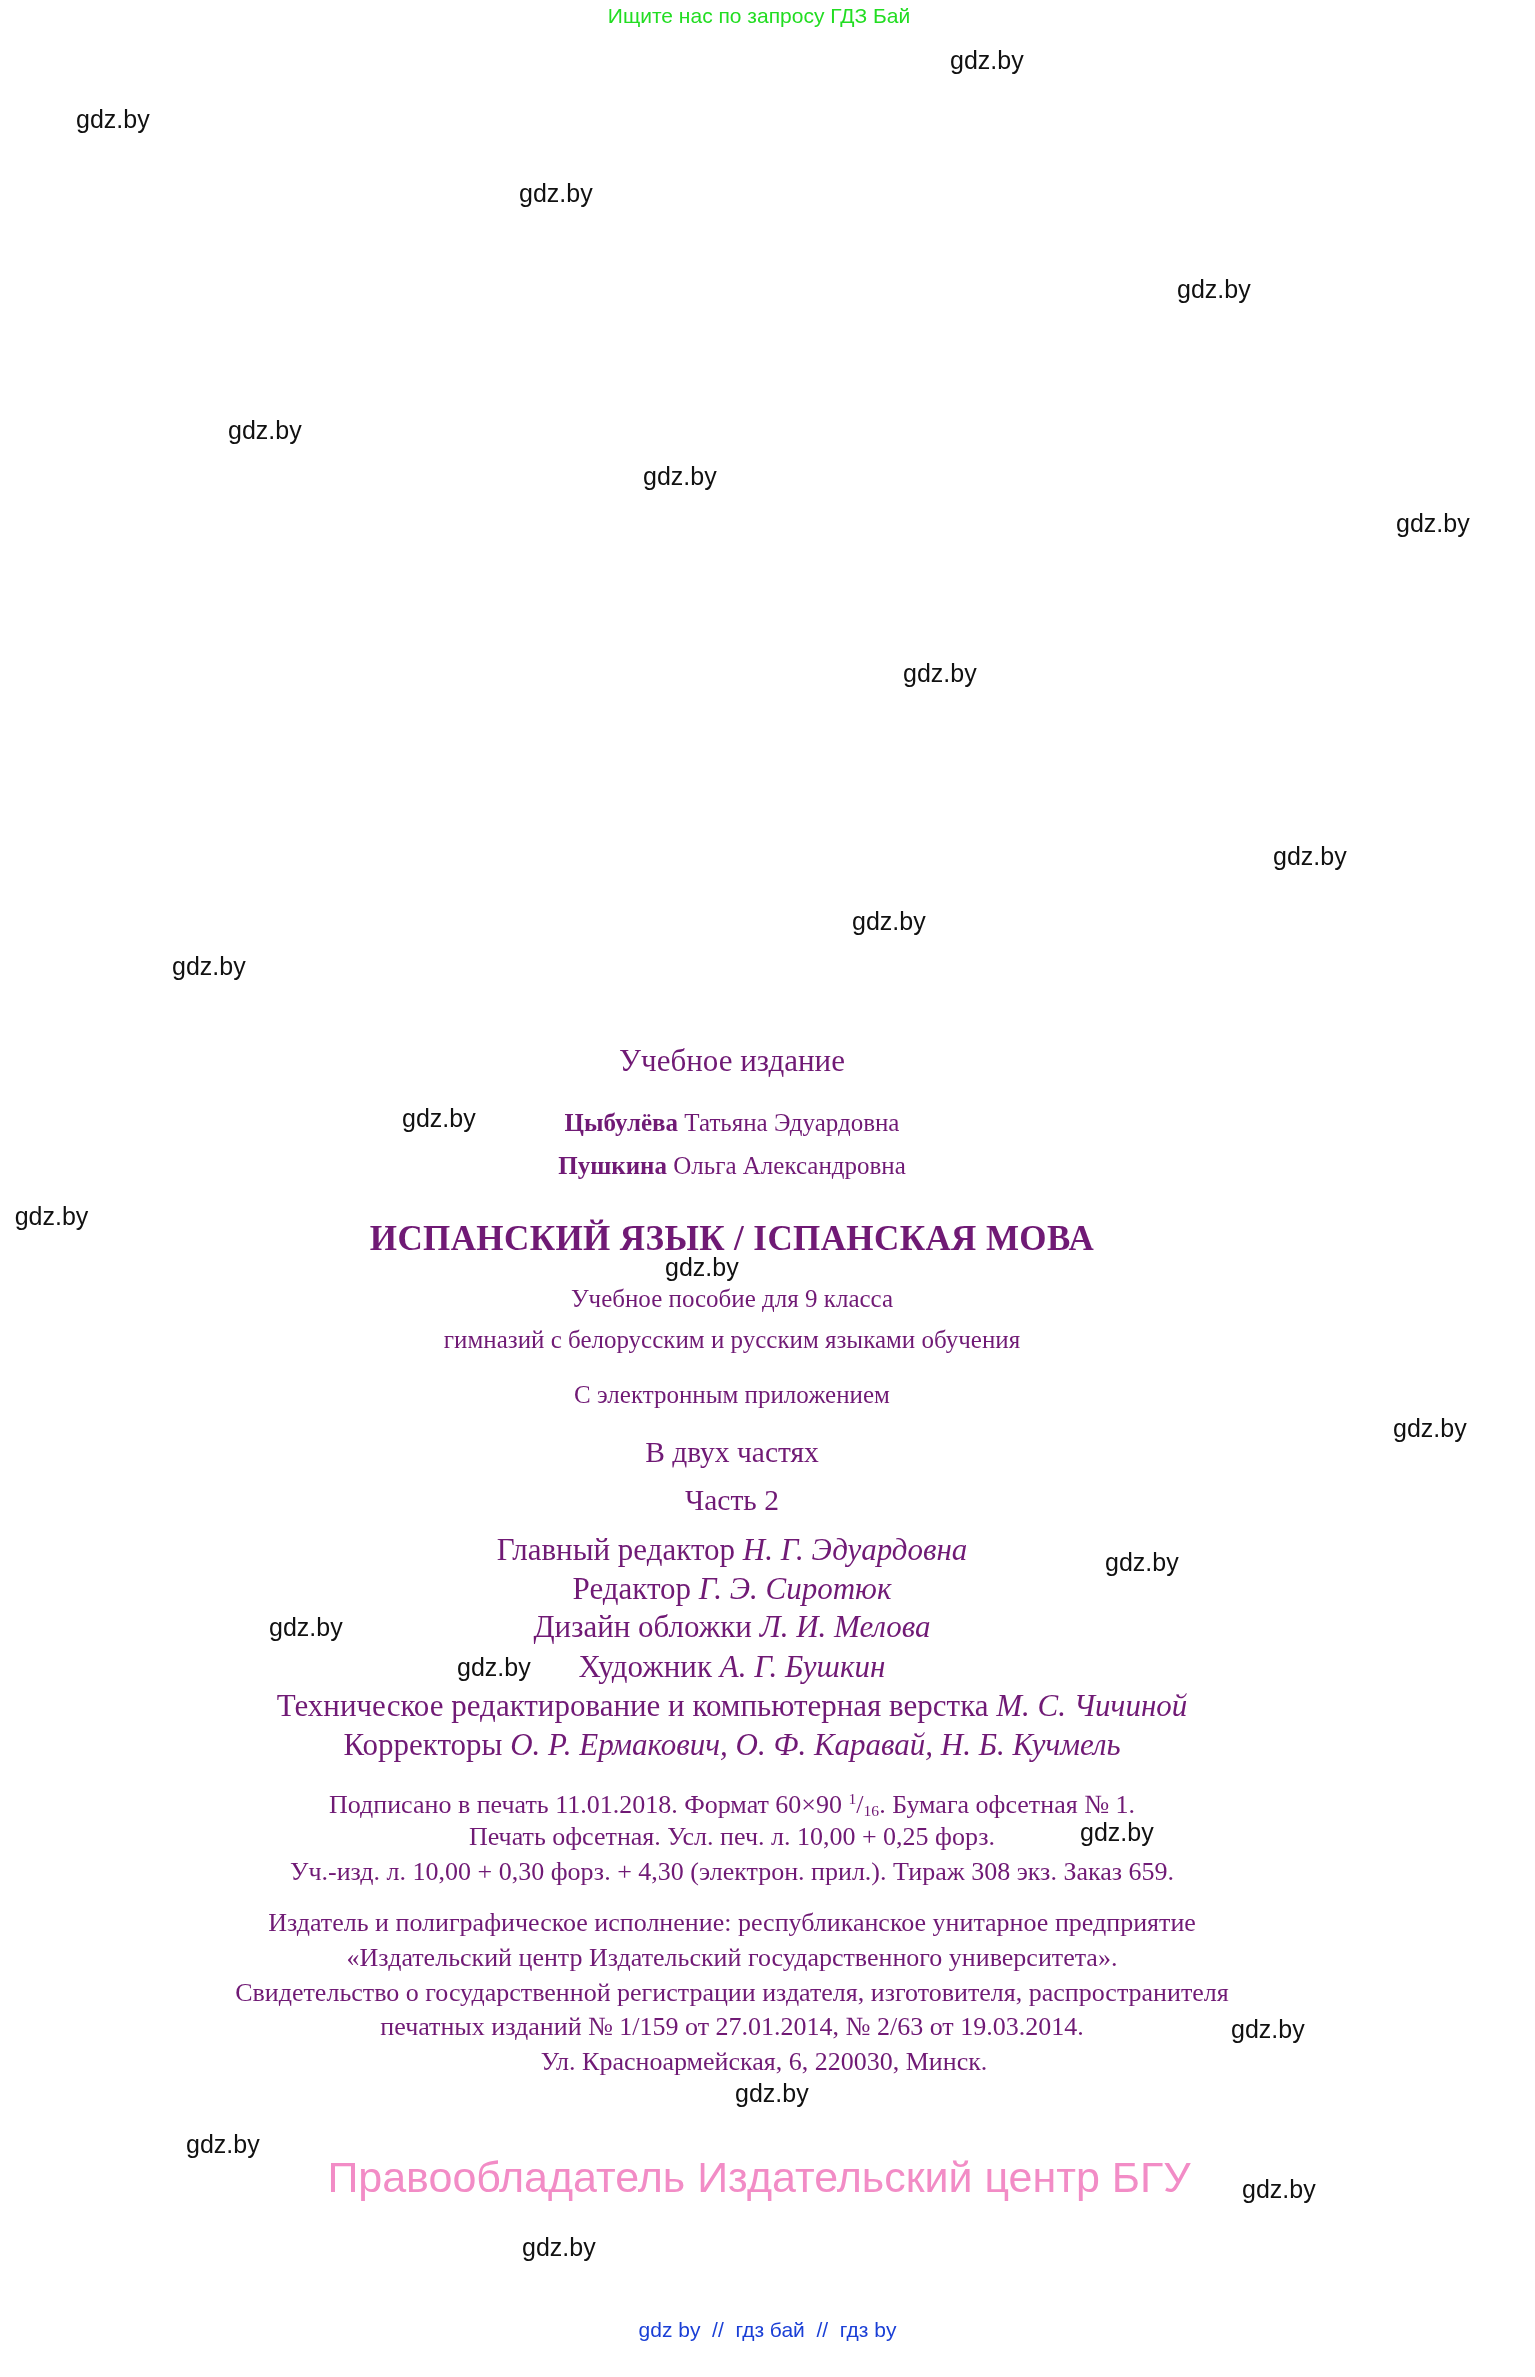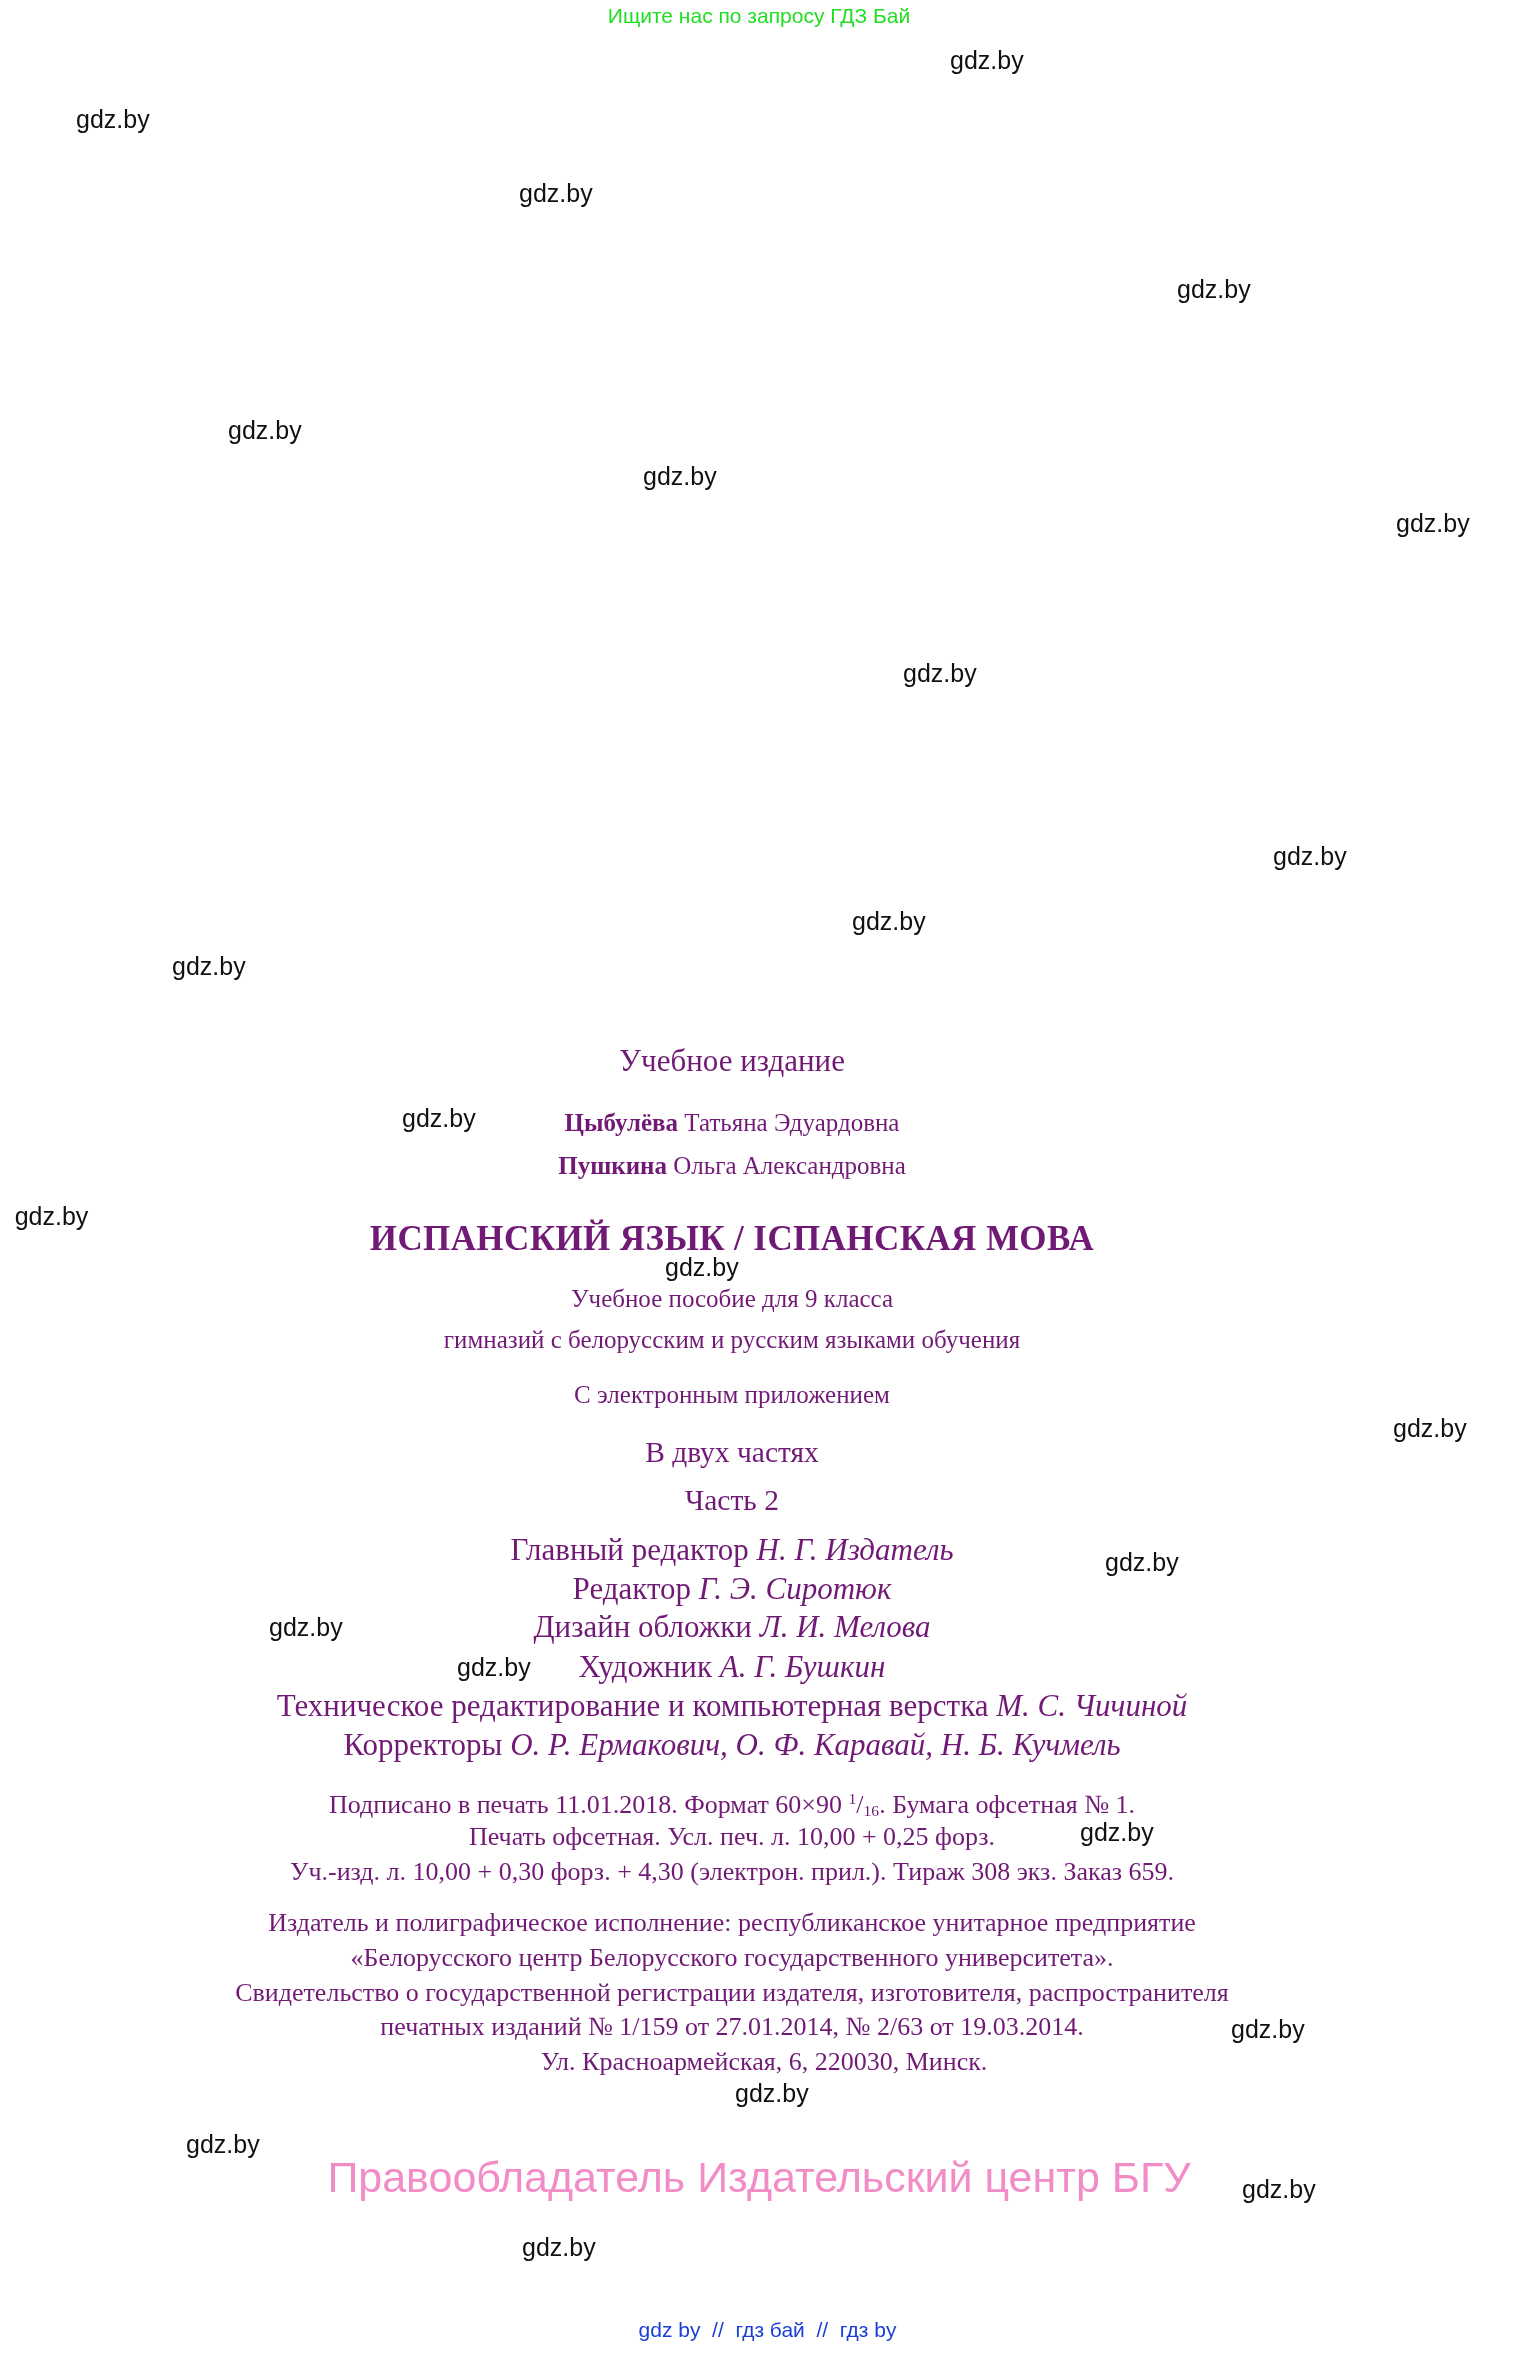--- a/index.html
+++ b/index.html
@@ -127,21 +127,21 @@
   <div class="line title" style="top:1221px;">ИСПАНСКИЙ ЯЗЫК / ІСПАНСКАЯ МОВА</div>
 
   <div class="line s40" style="top:1286px;">Учебное пособие для 9 класса</div>
   <div class="line s40" style="top:1327px;">гимназий с белорусским и русским языками обучения</div>
   <div class="line s40" style="top:1382px;">С электронным приложением</div>
   <div class="line s34" style="top:1438px;">В двух частях</div>
   <div class="line s34" style="top:1486px;">Часть 2</div>
 
   <div class="line s36" style="top:1534px;">
     <span>Главный редактор</span>
-    <span class="i">Н. Г. Издатель</span>
+    <span class="i">Н. Г. Эдуардовна</span>
   </div>
   <div class="line s36" style="top:1573px;">
     <span>Редактор</span>
     <span class="i">Г. Э. Сиротюк</span>
   </div>
   <div class="line s36" style="top:1611px;">
     <span>Дизайн обложки</span>
     <span class="i">Л. И. Мелова</span>
   </div>
   <div class="line s36" style="top:1651px;">
@@ -155,21 +155,21 @@
   <div class="line s36" style="top:1729px;">
     <span>Корректоры</span>
     <span class="i">О. Р. Ермакович, О. Ф. Каравай, Н. Б. Кучмель</span>
   </div>
 
   <div class="line s30" style="top:1791px;"><span>Подписано в печать 11.01.2018. Формат 60×90 </span><sup class="frac">1</sup>/<sub class="frac">16</sub><span>. Бумага офсетная № 1.</span></div>
   <div class="line s30" style="top:1824px;">Печать офсетная. Усл. печ. л. 10,00 + 0,25 форз.</div>
   <div class="line s30" style="top:1859px;">Уч.-изд. л. 10,00 + 0,30 форз. + 4,30 (электрон. прил.). Тираж 308 экз. Заказ 659.</div>
 
   <div class="line s30" style="top:1910px;">Издатель и полиграфическое исполнение: республиканское унитарное предприятие</div>
-  <div class="line s30" style="top:1945px;">«Белорусского центр Белорусского государственного университета».</div>
+  <div class="line s30" style="top:1945px;">«Издательский центр Издательский государственного университета».</div>
   <div class="line s30" style="top:1980px;">Свидетельство о государственной регистрации издателя, изготовителя, распространителя</div>
   <div class="line s30" style="top:2014px;">печатных изданий № 1/159 от 27.01.2014, № 2/63 от 19.03.2014.</div>
   <div class="line s30" style="top:2049px;padding-left:32px;">Ул. Красноармейская, 6, 220030, Минск.</div>
 </div>
 
 <div class="rights">Правообладатель Издательский центр БГУ</div>
 
 <div class="footer">gdz by  //  гдз бай  //  гдз by</div>
 
 

